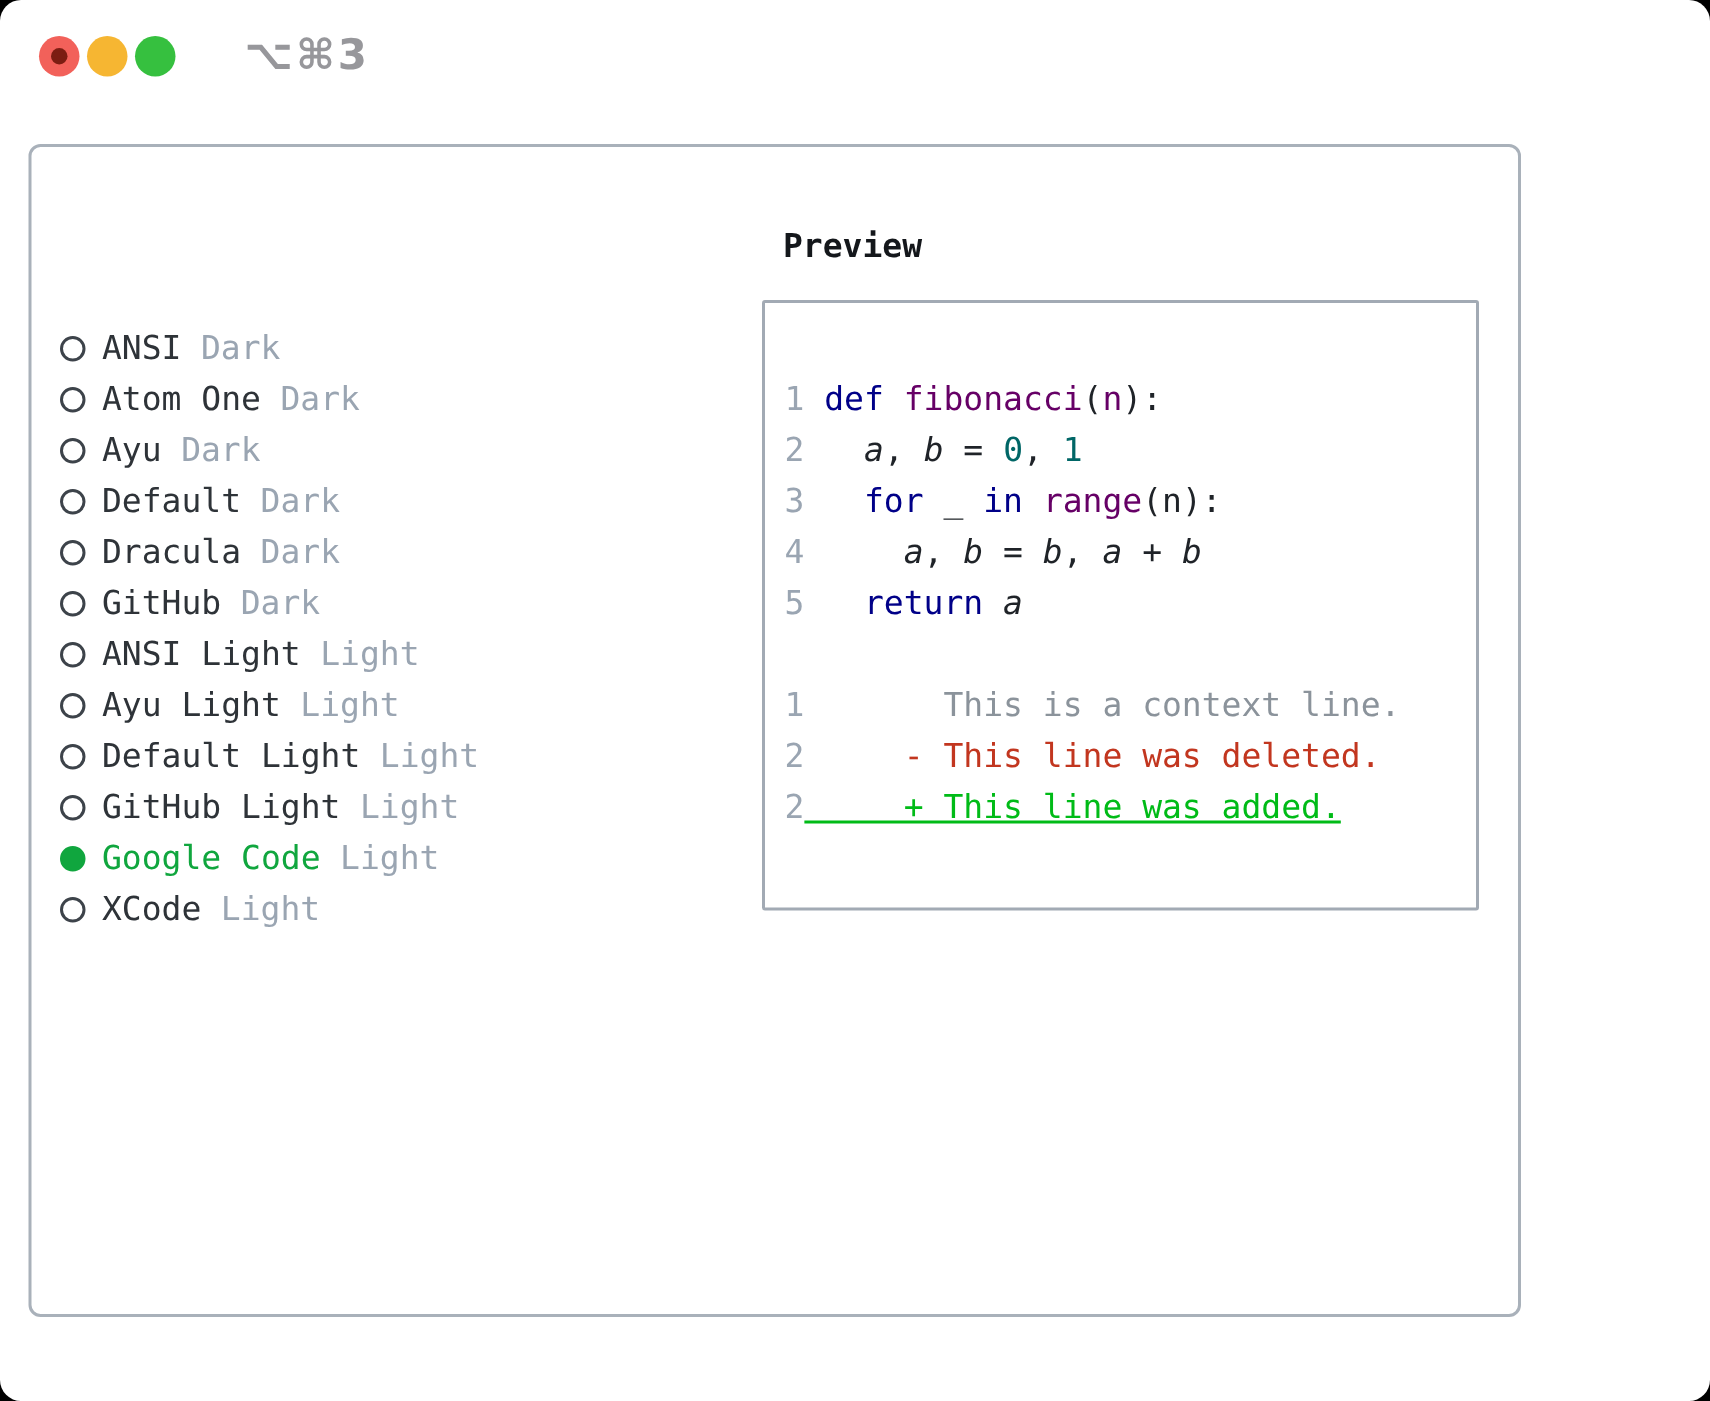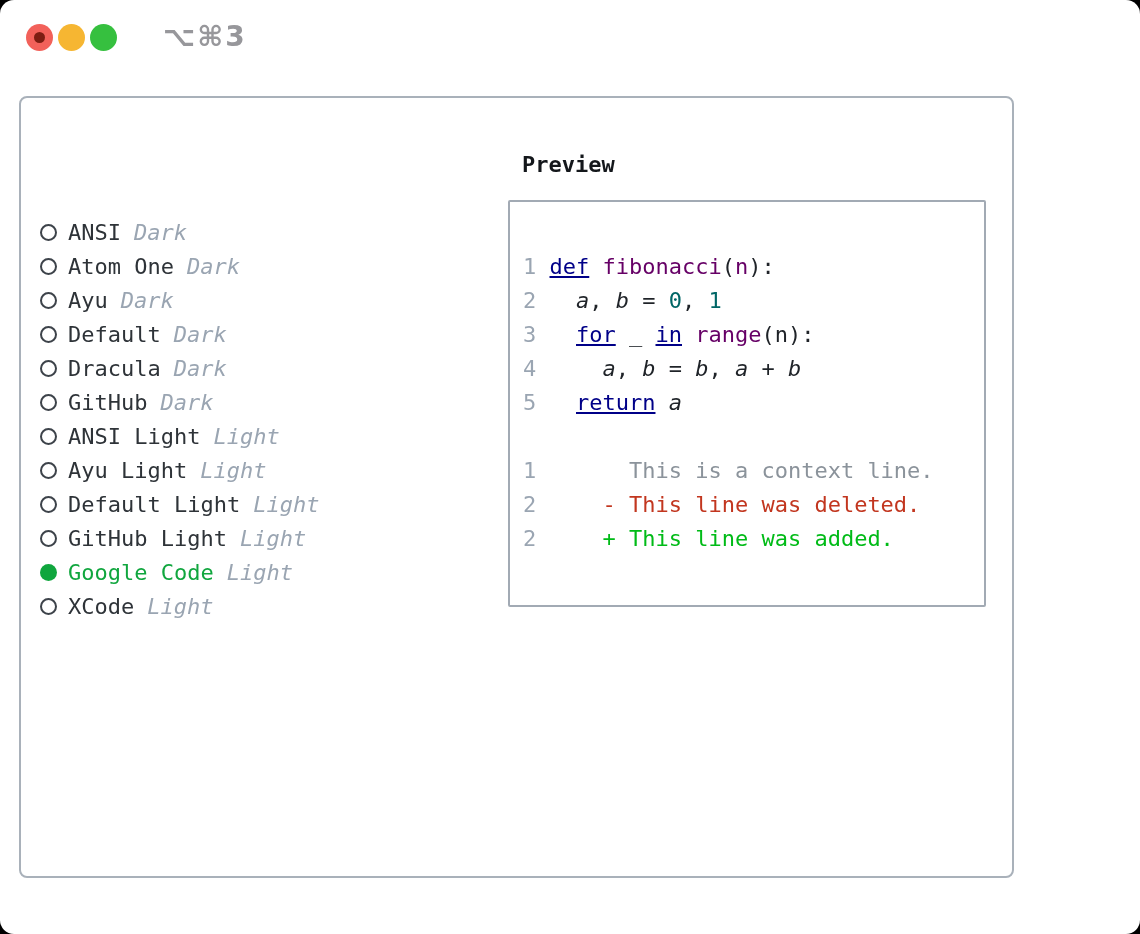--- a/index.html
+++ b/index.html
@@ -23,40 +23,40 @@
   }
   .menu{position:absolute;left:19px;top:50px;font-size:22px;line-height:34px;white-space:pre;}
   .row{height:34px;white-space:nowrap;}
   .marker{display:inline-block;width:28px;vertical-align:top;}
   .prompt{font-weight:bold;color:var(--header-text);}
   .hdr{font-weight:bold;color:var(--header-text);}
   .radio{display:inline-block;width:13px;height:13px;border:2px solid #3d434a;border-radius:50%;margin-top:8px;}
   .radio.sel{width:17px;height:17px;border:none;background:var(--accent-green);margin-top:8px;}
   .t-name{color:var(--theme-text);}
   .t-name.sel{color:var(--accent-green);margin-top:39px;}
-  .t-variant{color:var(--muted);margin-left:13px;font-style:italic;}
+  .t-variant{color:var(--muted);margin-left:13px;}
   .spacer{height:34px;}
   .apply-hdr{color:var(--header-text);}
   
   .preview-label{position:absolute;left:501px;top:50px;font-size:22px;line-height:34px;font-weight:bold;color:var(--header-text);}
   .preview-box{
     position:absolute;left:487px;top:102px;width:474px;height:403px;
     border:2px solid var(--box-border);border-radius:2px;background:#fff;
   }
   .code{padding:48px 0 0 13px;font-size:22px;line-height:34px;white-space:pre;}
   .code .ln{height:34px;}
   .n{color:var(--muted);}
   .p{color:var(--pln);}
-  .k{color:var(--kw);text-decoration:underline;}
+  .k{color:var(--kw);}
   .f{color:var(--fn);}
   .l{color:var(--lit);}
   .v{color:var(--pln);font-style:italic;}
   .cx{color:var(--ctx);margin-top:46px;}
   .dl{color:var(--del);}
-  .ad{color:var(--add);}
+  .ad{color:var(--add);text-decoration:underline;}
 </style>
 </head>
 <body>
 
 <div class="window">
 
   <div class="titlebar">
     <span class="light" id="light-0" style="background: rgb(242, 97, 90);">
         <span class="dot" style="background: rgb(124, 29, 18);"></span>
       </span>

